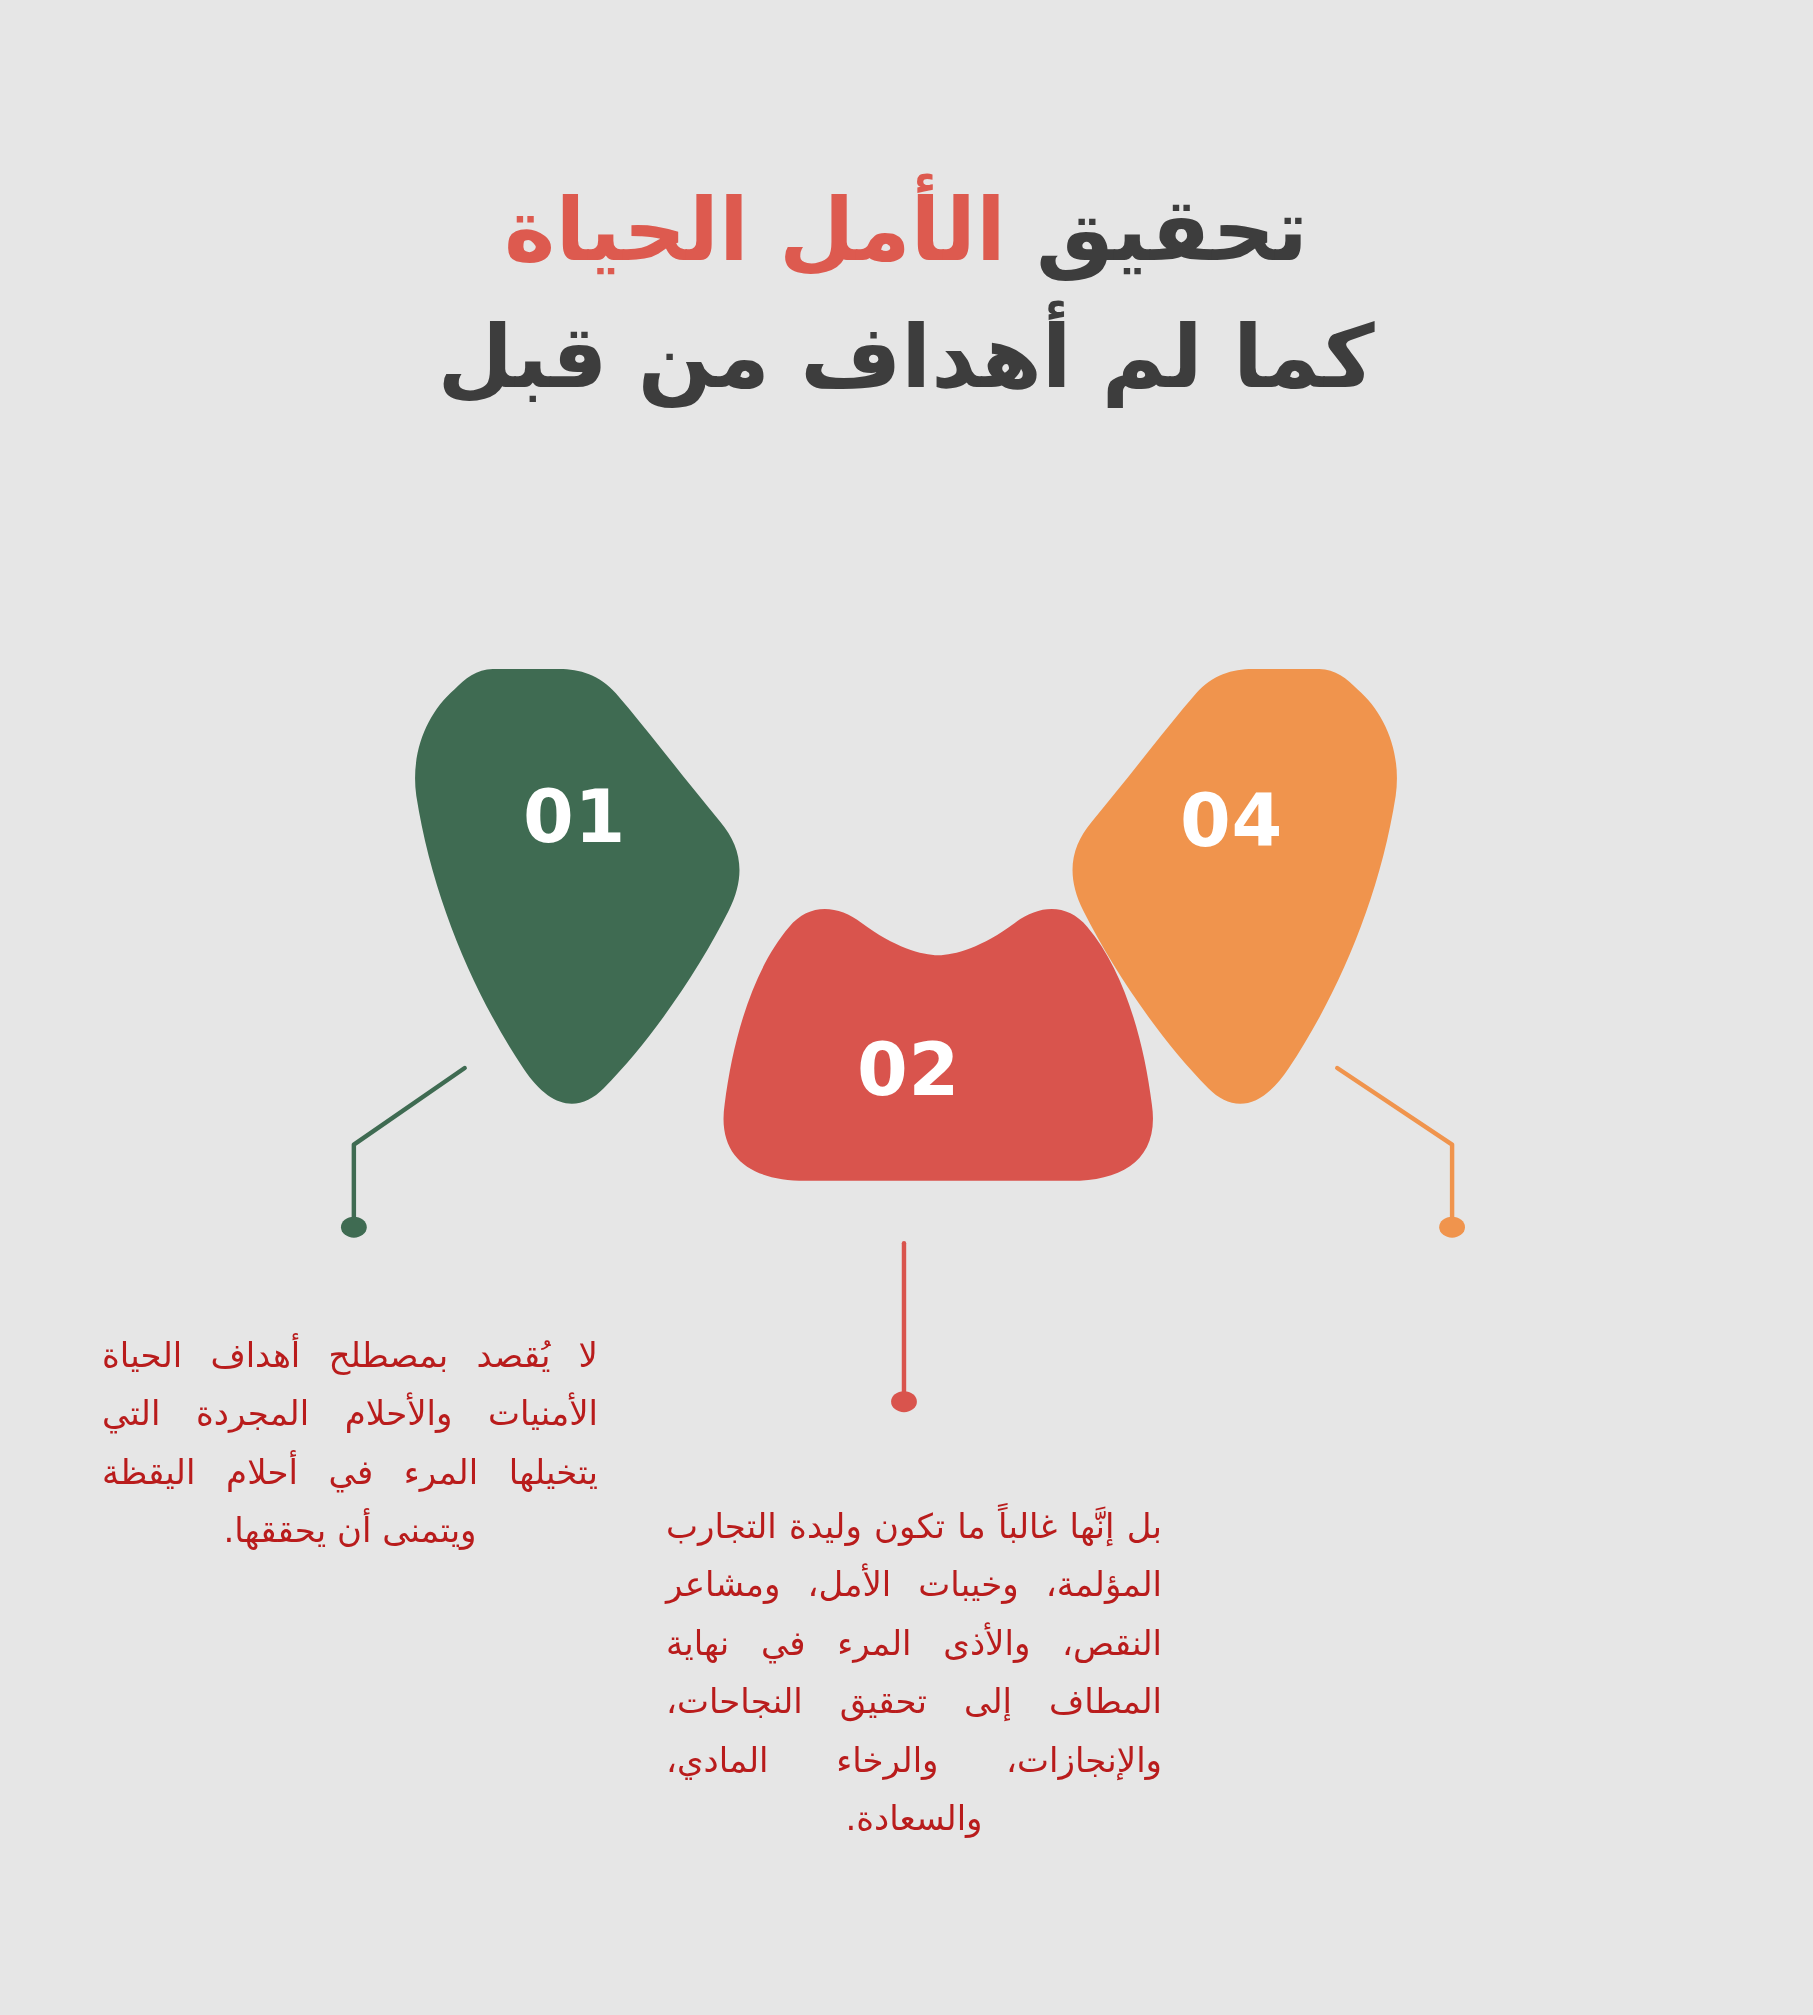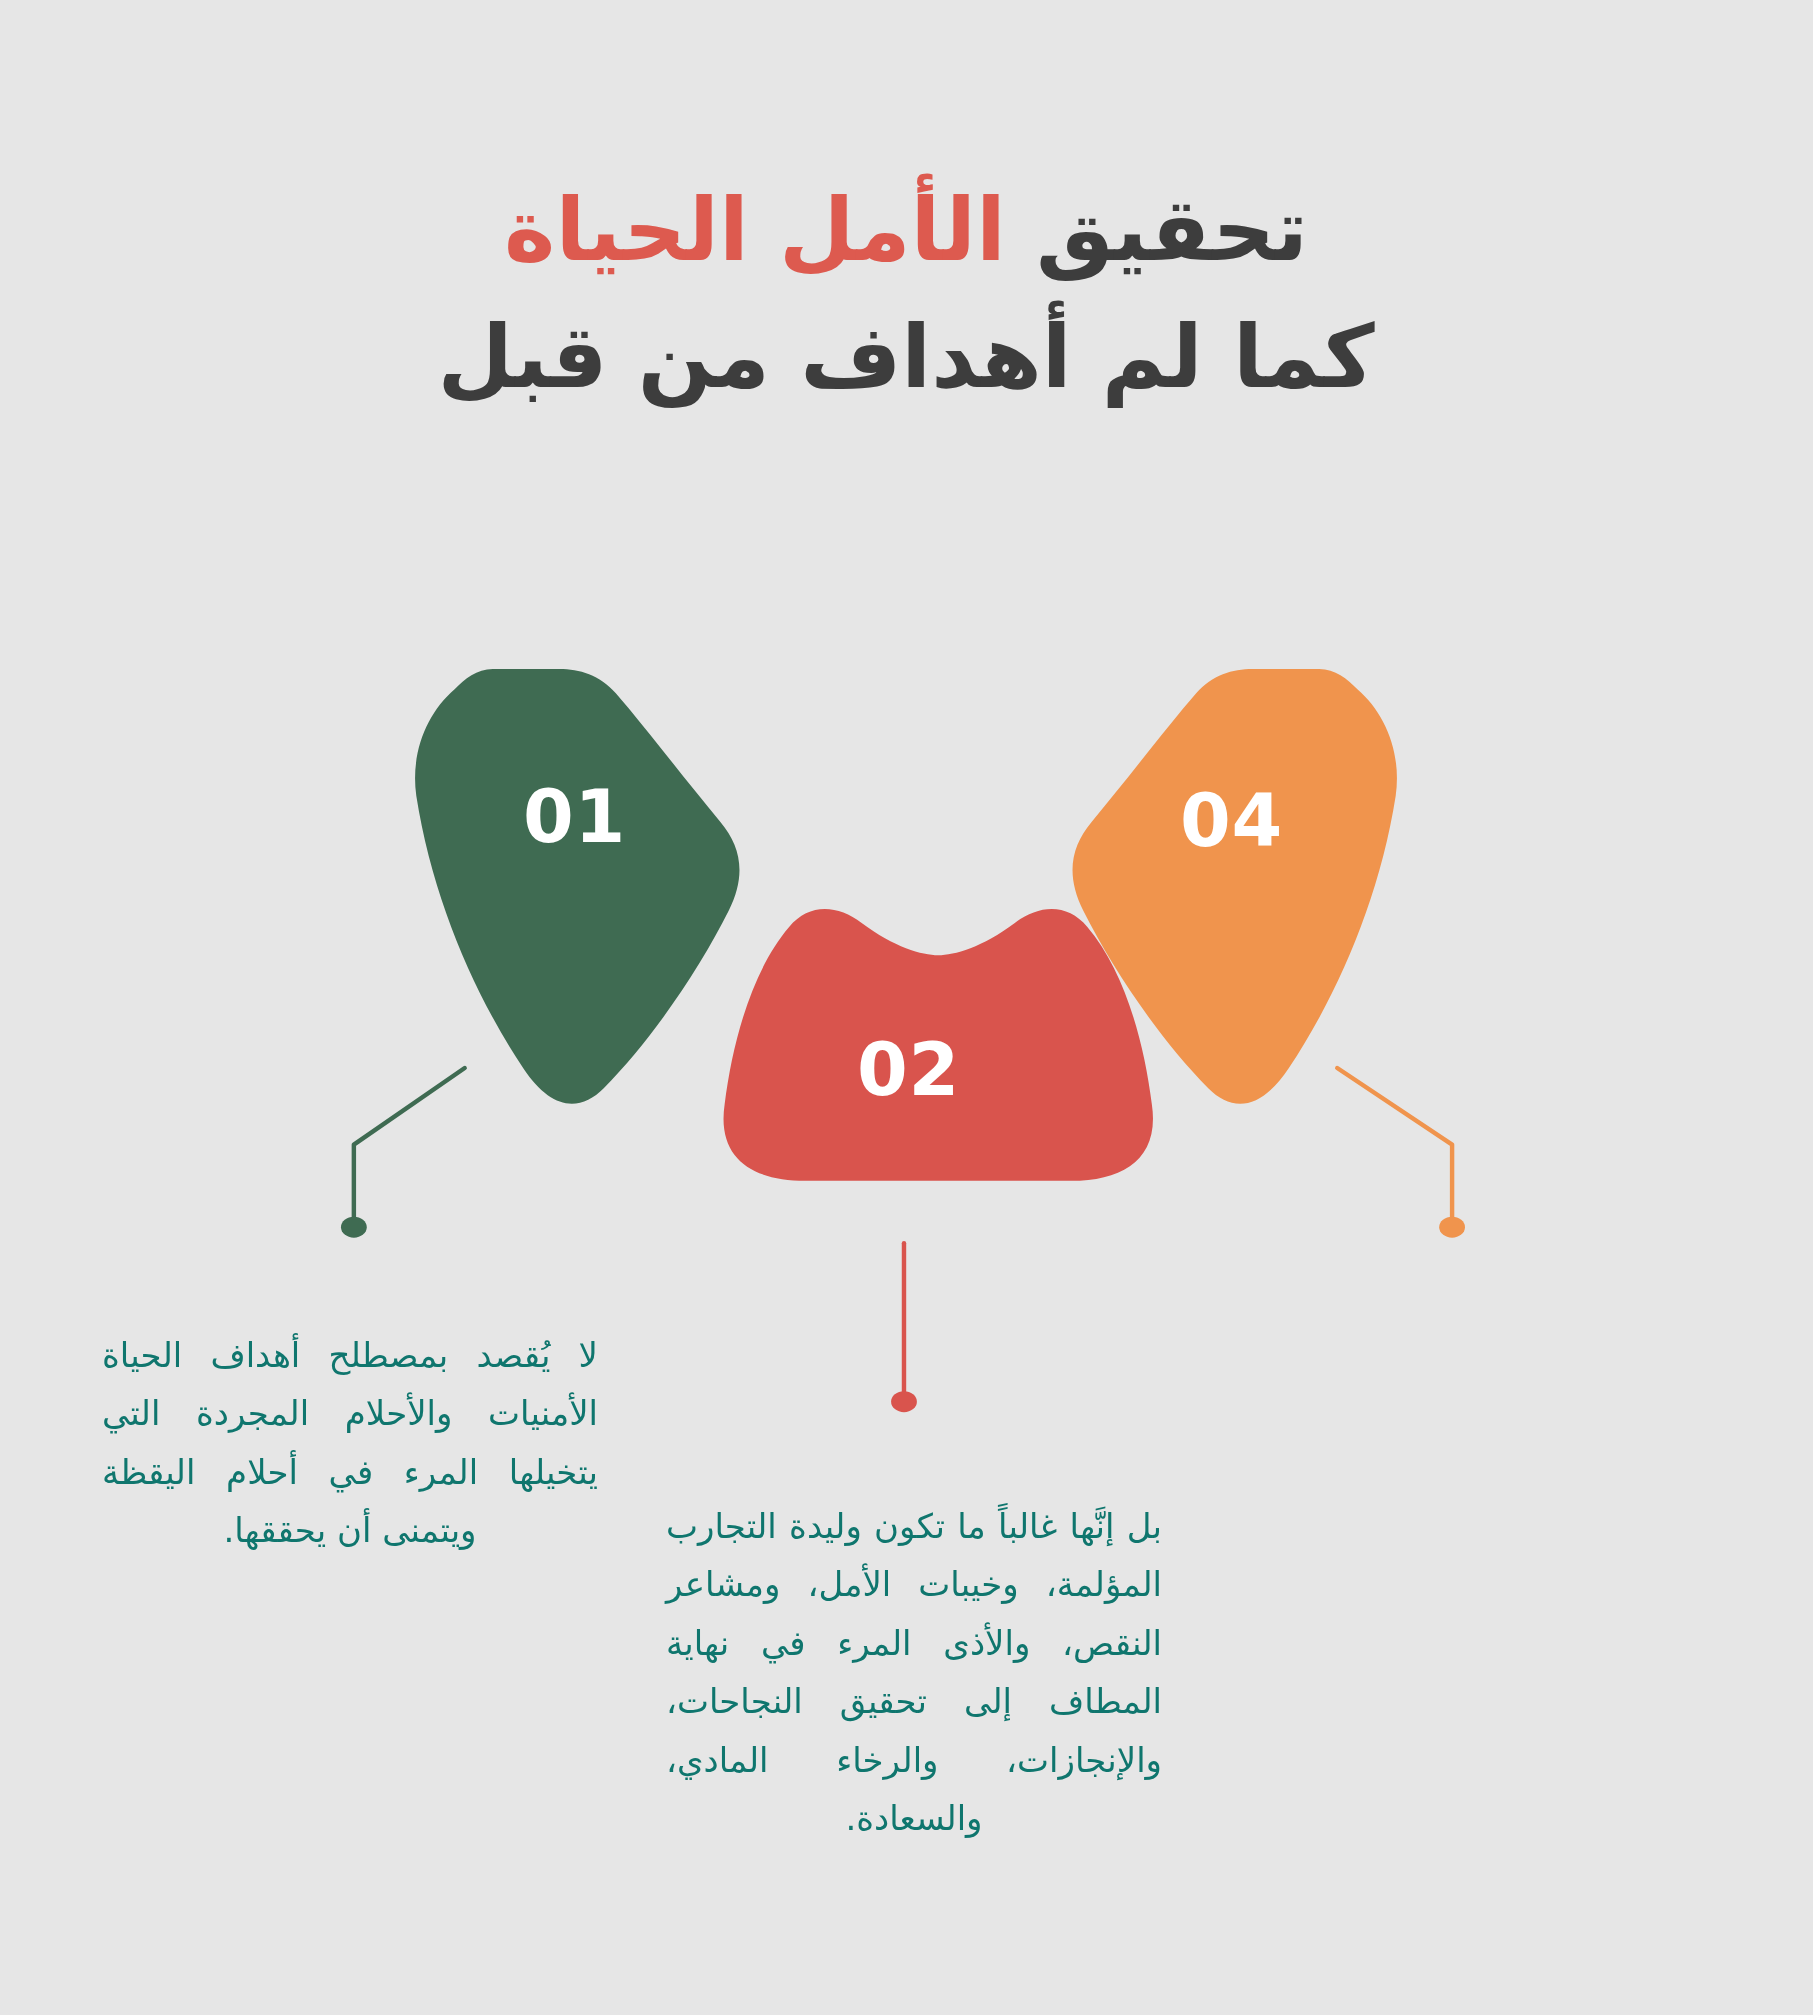--- a/index.html
+++ b/index.html
@@ -69,21 +69,21 @@
   #num01 { top: 774px; left: 524px; }
   #num02 { top: 991px; left: 858px; margin-top: 36px; }
   #num03 { top: 778px; left: 1181px; }
 
   
   .txt {
     position: absolute;
     direction: rtl;
     text-align: justify;
     text-align-last: center;
-    color: #0f766e;
+    color: #b91c1c;
     font-size: 34px;
     line-height: 1.72;
     font-weight: 500;
     font-family: "DejaVu Sans", "Liberation Sans", sans-serif;
   }
   #txt1 { top: 1326px; right: 1215px; width: 496px; }
   #txt2 { top: 1497px; right: 651px; width: 496px; }
   #txt3 { top: 1326px; right: 87px;  width: 496px; }
 </style>
 </head>

